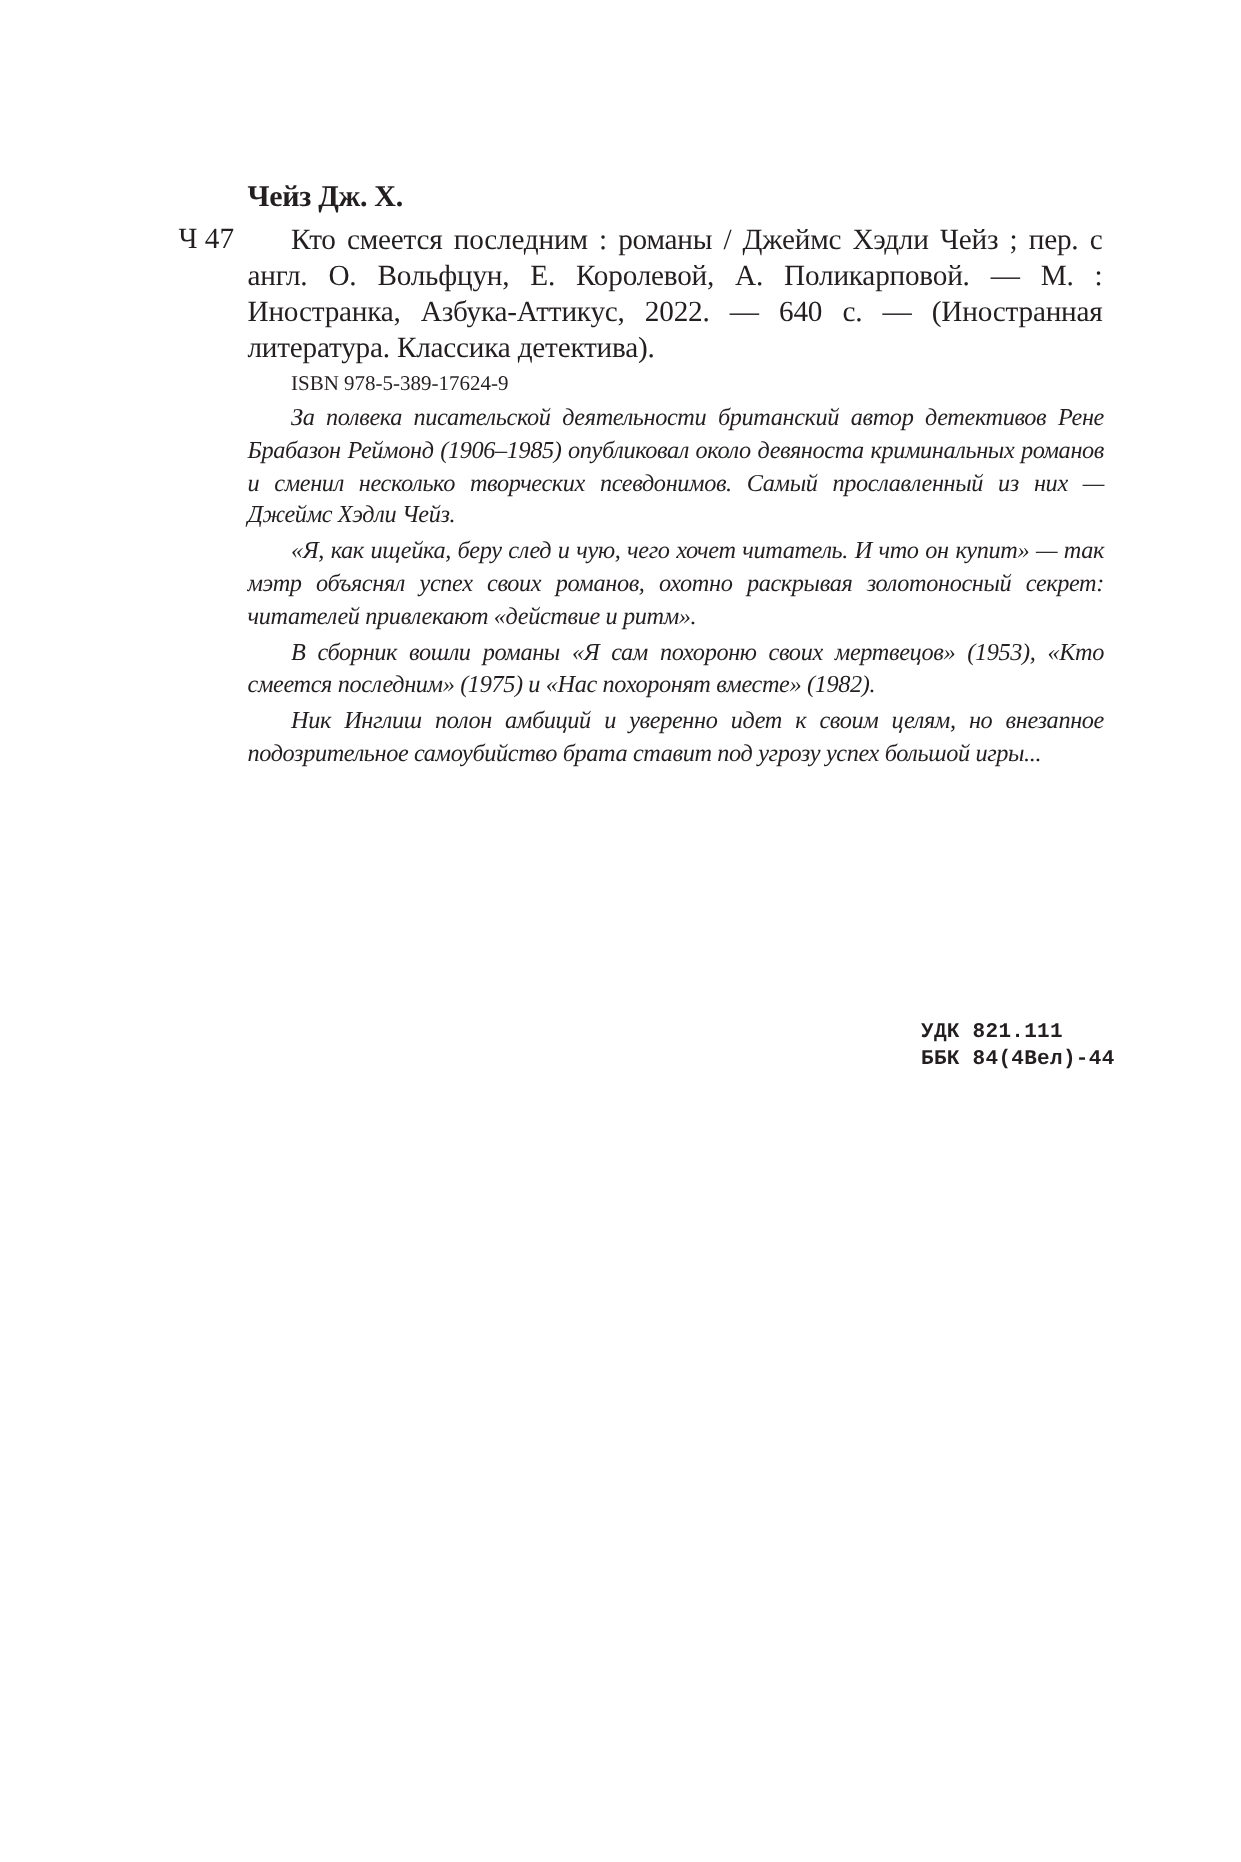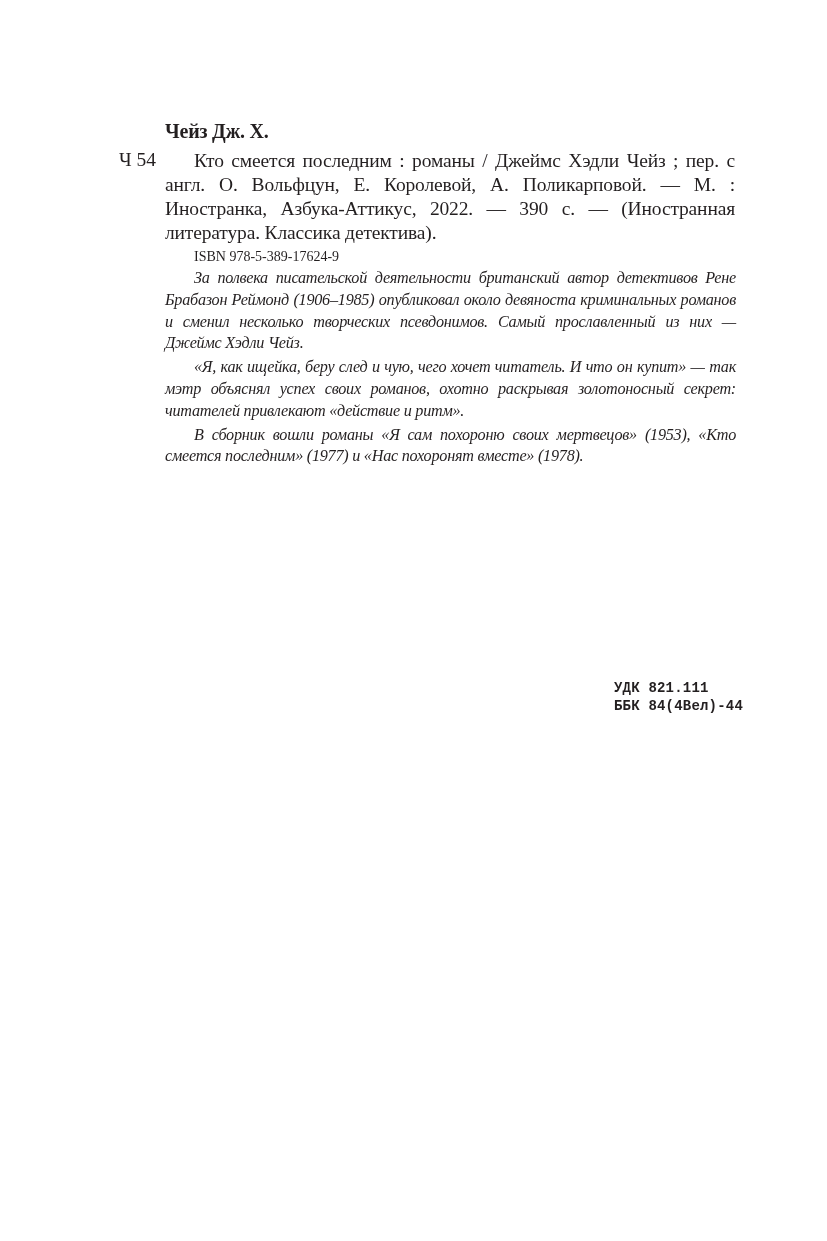--- a/index.html
+++ b/index.html
@@ -36,27 +36,28 @@
     font-family: "Liberation Serif", serif; font-weight: bold; font-size: 14px;
     line-height: 18px; letter-spacing: 0.2px;
   }
   .classif div { white-space: nowrap; font-family: Liberation Mono, monospace; }
 </style>
 </head>
 <body>
 
 <div class="page">
   <div class="author">Чейз Дж. Х.</div>
-  <div class="code">Ч 54</div>
-  <div class="biblio">Кто смеется последним : романы / Джеймс Хэдли Чейз ; пер. с англ. О. Вольфцун, Е. Королевой, А. Поликарповой. — М. : Иностранка, Азбука-Аттикус, 2022. — 390 с. — (Иностранная литература. Классика детектива).</div>
+  <div class="code">Ч 47</div>
+  <div class="biblio">Кто смеется последним : романы / Джеймс Хэдли Чейз ; пер. с англ. О. Вольфцун, Е. Королевой, А. Поликарповой. — М. : Иностранка, Азбука-Аттикус, 2022. — 640 с. — (Иностранная литература. Классика детектива).</div>
   <div class="isbn">ISBN 978-5-389-17624-9</div>
 
   <div class="annot">
     <p>За полвека писательской деятельности британский автор детективов Рене Брабазон Реймонд (1906–1985) опубликовал около девяноста криминальных романов и сменил несколько творческих псевдонимов. Самый прославленный из них — Джеймс Хэдли Чейз.</p>
     <p>«Я, как ищейка, беру след и чую, чего хочет читатель. И что он купит» — так мэтр объяснял успех своих романов, охотно раскрывая золотоносный секрет: читателей привлекают «действие и ритм».</p>
-    <p>В сборник вошли романы «Я сам похороню своих мертвецов» (1953), «Кто смеется последним» (1977) и «Нас похоронят вместе» (1978).</p>
+    <p>В сборник вошли романы «Я сам похороню своих мертвецов» (1953), «Кто смеется последним» (1975) и «Нас похоронят вместе» (1982).</p>
+    <p>Ник Инглиш полон амбиций и уверенно идет к своим целям, но внезапное подозрительное самоубийство брата ставит под угрозу успех большой игры...</p>
   </div>
 
   <div class="classif">
     <div>УДК 821.111</div>
     <div>ББК 84(4Вел)-44</div>
   </div>
 </div>
 
 </body></html>

